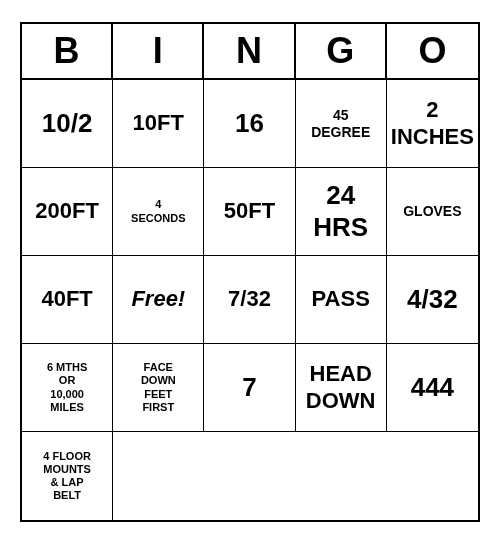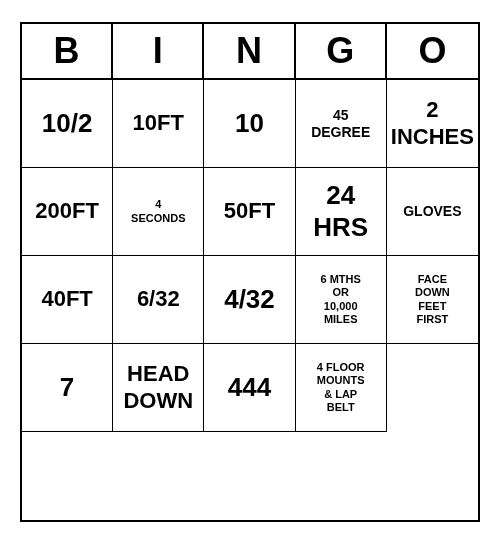--- a/index.html
+++ b/index.html
@@ -75,30 +75,32 @@
   <div class="bingo-header">
   <div class="bingo-header-cell">B</div>
       <div class="bingo-header-cell">I</div>
       <div class="bingo-header-cell">N</div>
       <div class="bingo-header-cell">G</div>
       <div class="bingo-header-cell">O</div>
     </div>
   <div class="bingo-grid">
   <div class="bingo-cell xlarge">10/2</div>
       <div class="bingo-cell large">10FT</div>
-      <div class="bingo-cell xlarge">10</div>
+      <div class="bingo-cell xlarge">16</div>
       <div class="bingo-cell">45<br>DEGREE</div>
       <div class="bingo-cell large">2<br>INCHES</div>
       <div class="bingo-cell large">200FT</div>
       <div class="bingo-cell small">4<br>SECONDS</div>
       <div class="bingo-cell large">50FT</div>
       <div class="bingo-cell xlarge">24<br>HRS</div>
       <div class="bingo-cell">GLOVES</div>
       <div class="bingo-cell large">40FT</div>
-      <div class="bingo-cell large">6/32</div>
+      <div class="bingo-cell free">Free!</div>
+      <div class="bingo-cell large">7/32</div>
+      <div class="bingo-cell large">PASS</div>
       <div class="bingo-cell xlarge">4/32</div>
       <div class="bingo-cell small">6 MTHS<br>OR<br>10,000<br>MILES</div>
       <div class="bingo-cell small">FACE<br>DOWN<br>FEET<br>FIRST</div>
       <div class="bingo-cell xlarge">7</div>
       <div class="bingo-cell large">HEAD<br>DOWN</div>
       <div class="bingo-cell xlarge">444</div>
       <div class="bingo-cell small">4 FLOOR<br>MOUNTS<br>&amp; LAP<br>BELT</div>
     </div>
 </div>
 

